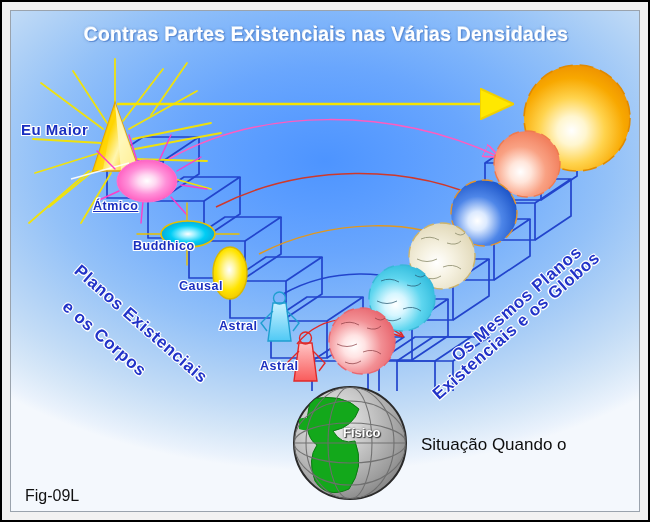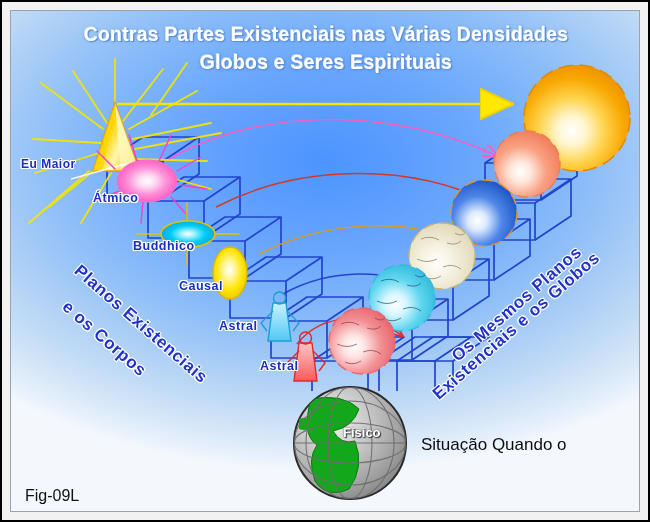--- a/index.html
+++ b/index.html
@@ -357,25 +357,24 @@
               <ellipse cx="339" cy="432" rx="22" ry="56"></ellipse>
               <ellipse cx="339" cy="432" rx="44" ry="56"></ellipse>
               <line x1="283" y1="432" x2="395" y2="432"></line>
             </g>
           </g>
         </g>
 
       </svg>
 
       <div class="title" id="title1">Contras Partes Existenciais nas Várias Densidades</div>
-      <div class="title" id="title2">Globos e Seres Espirituais</div>
-
-      <div class="plabel" style="left:10px;top:110px;font-size:12px;margin-top:36px;">Eu Maior</div>
-
-      <div class="plabel" style="left:82px;top:180px;">Átmico</div>
+
+      <div class="plabel" style="left:10px;top:110px;font-size:15px;">Eu Maior</div>
+
+      <div class="plabel" style="left:82px;top:188px;text-decoration:underline;">Átmico</div>
       <div class="plabel" style="left:122px;top:228px;">Buddhico</div>
       <div class="plabel" style="left:168px;top:268px;">Causal</div>
       <div class="plabel" style="left:208px;top:308px;">Astral</div>
       <div class="plabel" style="left:249px;top:348px;">Astral</div>
 
       <div class="rotlabel" id="rotL1">Planos Existenciais</div>
       <div class="rotlabel" id="rotL2">e os Corpos</div>
 
       <div class="rotlabel" id="rotR1">Os Mesmos Planos</div>
       <div class="rotlabel" id="rotR2">Existenciais e os Globos</div>

